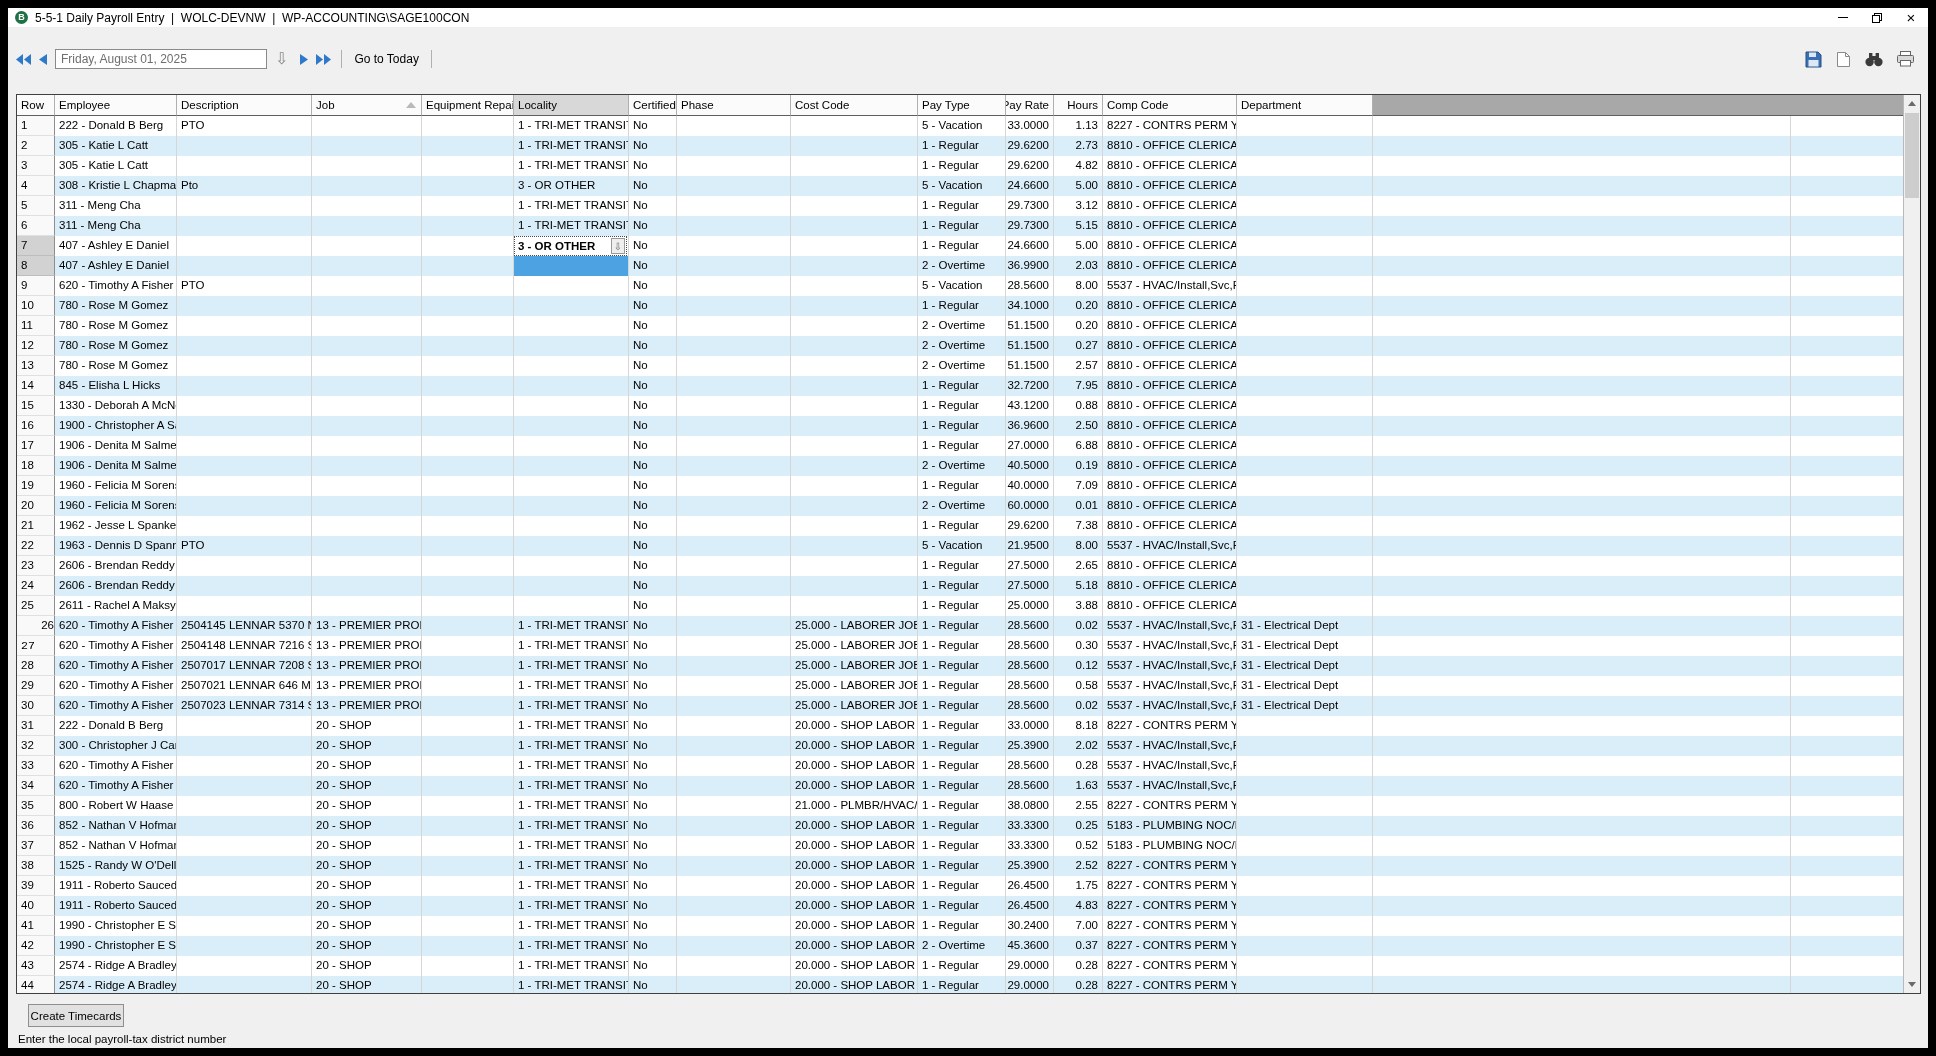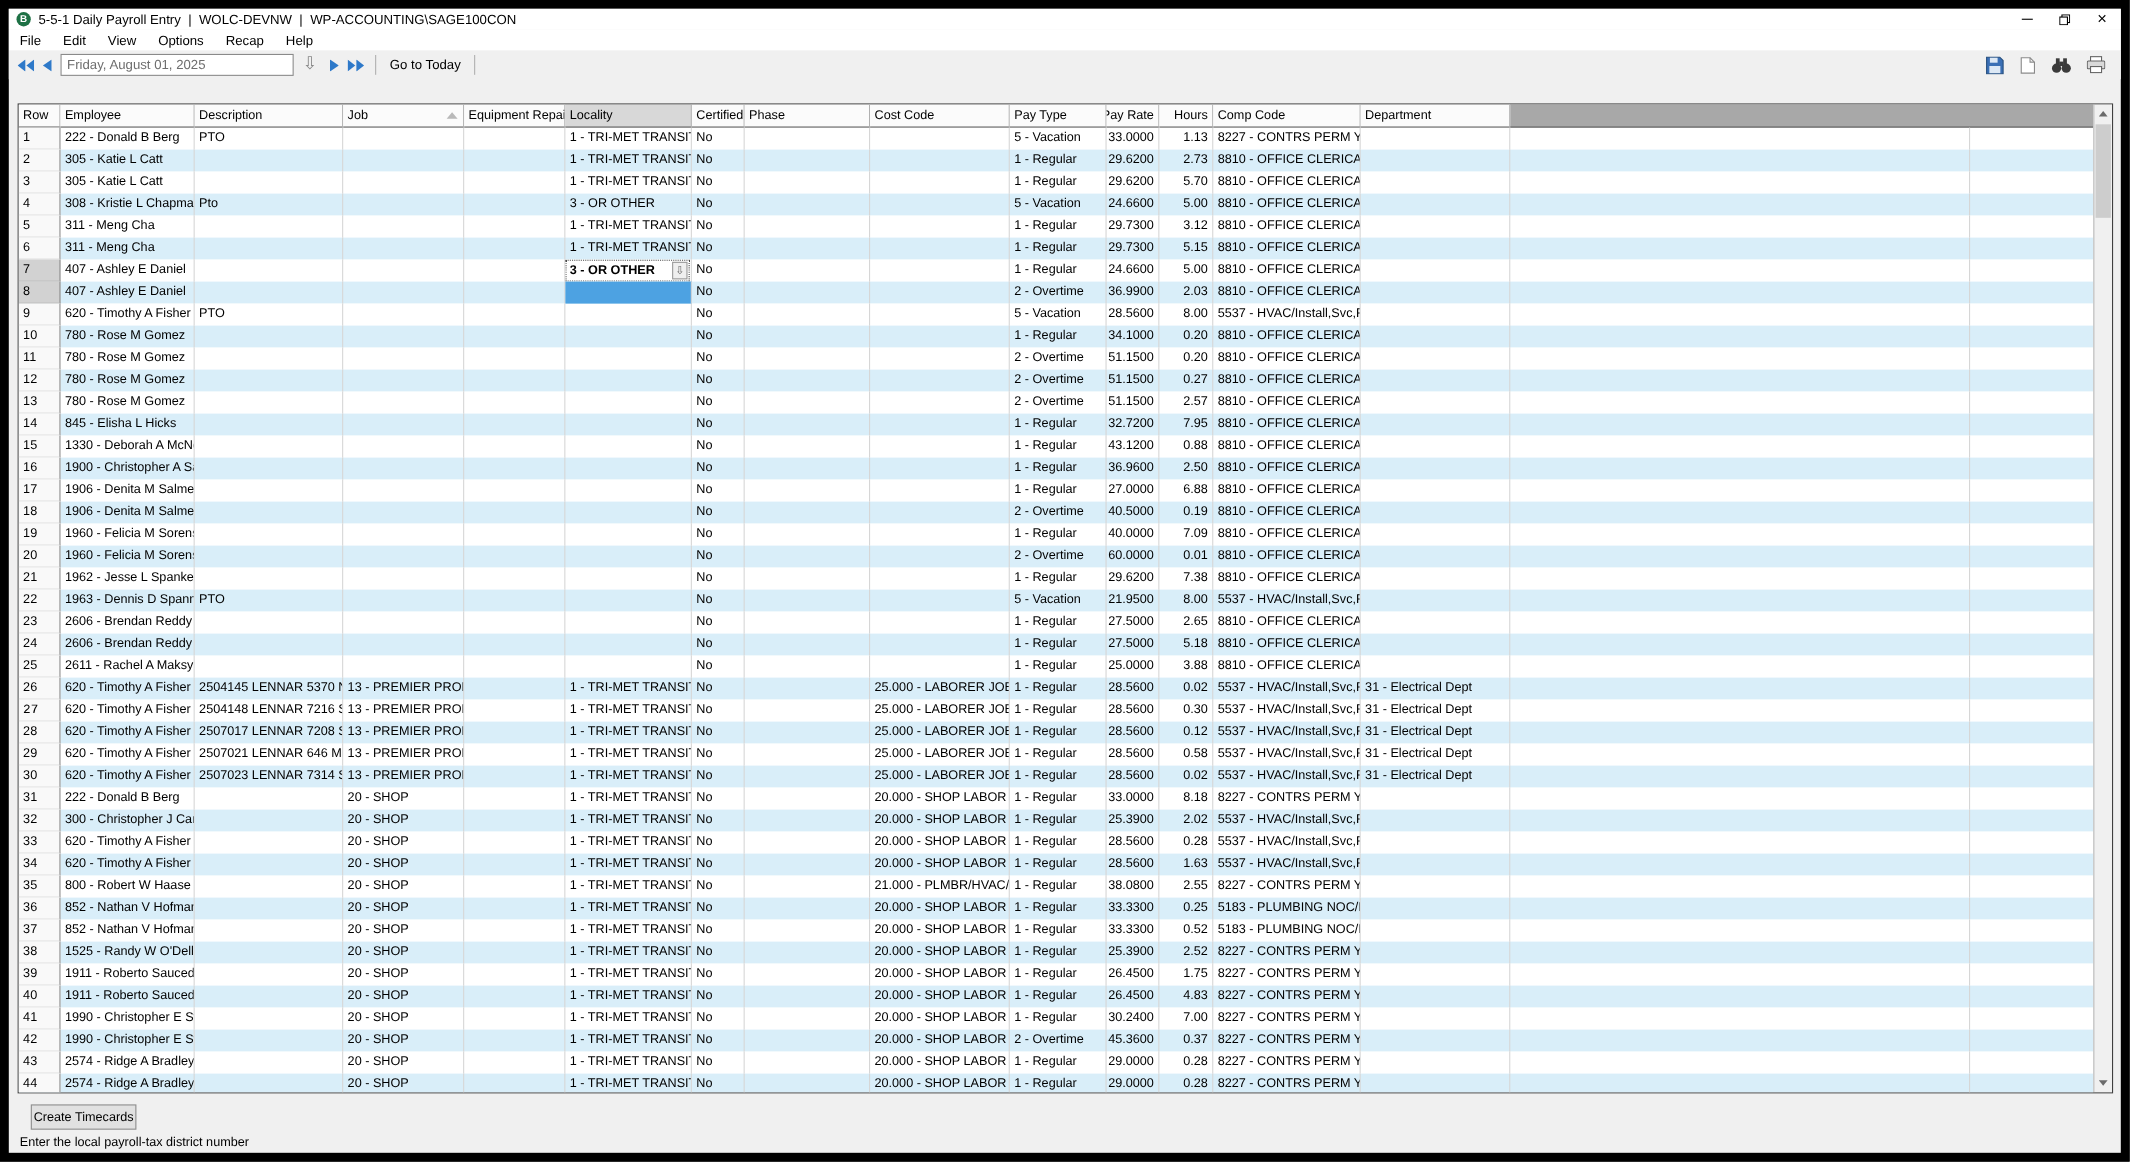--- a/index.html
+++ b/index.html
@@ -96,28 +96,20 @@
             <rect x="2.5" y="0.5" width="7" height="7" fill="none" stroke="#000"></rect>
             <rect x="0.5" y="2.5" width="7" height="7" fill="#fff" stroke="#000"></rect>
           </svg>
       </div>
       <div class="wbtn">
           <span class="closeglyph">×</span>
         </div>
     </div>
   </div>
 
-  <div class="menubar">
-    <div class="menuitem">File</div>
-    <div class="menuitem">Edit</div>
-    <div class="menuitem">View</div>
-    <div class="menuitem">Options</div>
-    <div class="menuitem">Recap</div>
-    <div class="menuitem">Help</div>
-  </div>
 
   <div class="toolbar">
     <div class="tbtn" style="margin-left:4px;">
       <svg width="15" height="11" viewBox="0 0 15 11">
           <path d="M7 0 L0 5.5 L7 11 Z" fill="#2e79c9"></path>
           <path d="M15 0 L8 5.5 L15 11 Z" fill="#2e79c9"></path>
         </svg>
     </div>
     <div class="tbtn">
       <svg width="8" height="11" viewBox="0 0 8 11">
@@ -263,21 +255,21 @@
             <div class="cell" style="width: 122px;">305 - Katie L Catt</div>
             <div class="cell" style="width: 135px;"></div>
             <div class="cell" style="width: 110px;"></div>
             <div class="cell" style="width: 92px;"></div>
             <div class="cell" style="width: 115px;">1 - TRI-MET TRANSIT</div>
             <div class="cell" style="width: 48px;">No</div>
             <div class="cell" style="width: 114px;"></div>
             <div class="cell" style="width: 127px;"></div>
             <div class="cell" style="width: 88px;">1 - Regular</div>
             <div class="cell num" style="width: 48px;">29.6200</div>
-            <div class="cell num" style="width: 49px;">5.70</div>
+            <div class="cell num" style="width: 49px;">4.82</div>
             <div class="cell" style="width: 134px;">8810 - OFFICE CLERICAL</div>
             <div class="cell" style="width: 136px;"></div>
             <div class="cell" style="width: 418px;"></div>
             <div class="cell cfill"></div>
           </div>
           <div class="grow even">
             <div class="cell rowhdr" style="width: 38px;">4</div>
             <div class="cell" style="width: 122px;">308 - Kristie L Chapman</div>
             <div class="cell" style="width: 135px;">Pto</div>
             <div class="cell" style="width: 110px;"></div>
@@ -671,21 +663,21 @@
             <div class="cell" style="width: 127px;"></div>
             <div class="cell" style="width: 88px;">1 - Regular</div>
             <div class="cell num" style="width: 48px;">25.0000</div>
             <div class="cell num" style="width: 49px;">3.88</div>
             <div class="cell" style="width: 134px;">8810 - OFFICE CLERICAL</div>
             <div class="cell" style="width: 136px;"></div>
             <div class="cell" style="width: 418px;"></div>
             <div class="cell cfill"></div>
           </div>
           <div class="grow even">
-            <div class="cell rowhdr" style="width: 38px;">26</div>
+            <div class="cell rowhdr" style="width: 38px; text-align: right;">26</div>
             <div class="cell" style="width: 122px;">620 - Timothy A Fisher</div>
             <div class="cell" style="width: 135px;">2504145 LENNAR 5370 NE 77...</div>
             <div class="cell" style="width: 110px;">13 - PREMIER PROPER...</div>
             <div class="cell" style="width: 92px;"></div>
             <div class="cell" style="width: 115px;">1 - TRI-MET TRANSIT</div>
             <div class="cell" style="width: 48px;">No</div>
             <div class="cell" style="width: 114px;"></div>
             <div class="cell" style="width: 127px;">25.000 - LABORER JOB DE...</div>
             <div class="cell" style="width: 88px;">1 - Regular</div>
             <div class="cell num" style="width: 48px;">28.5600</div>

